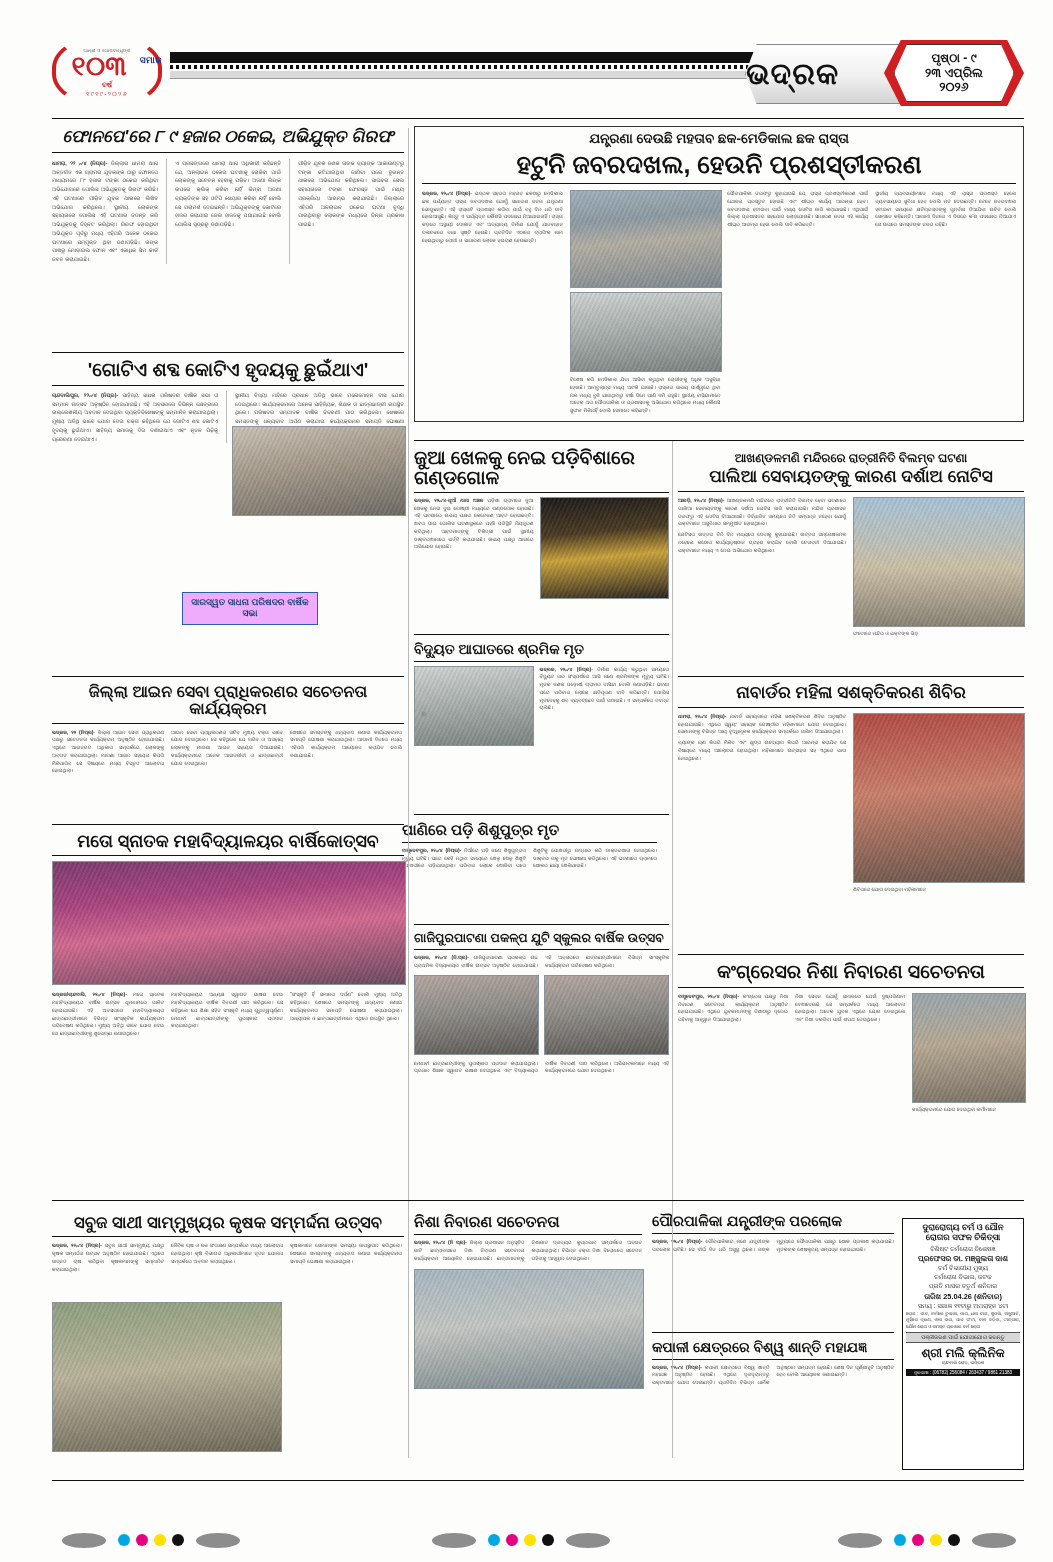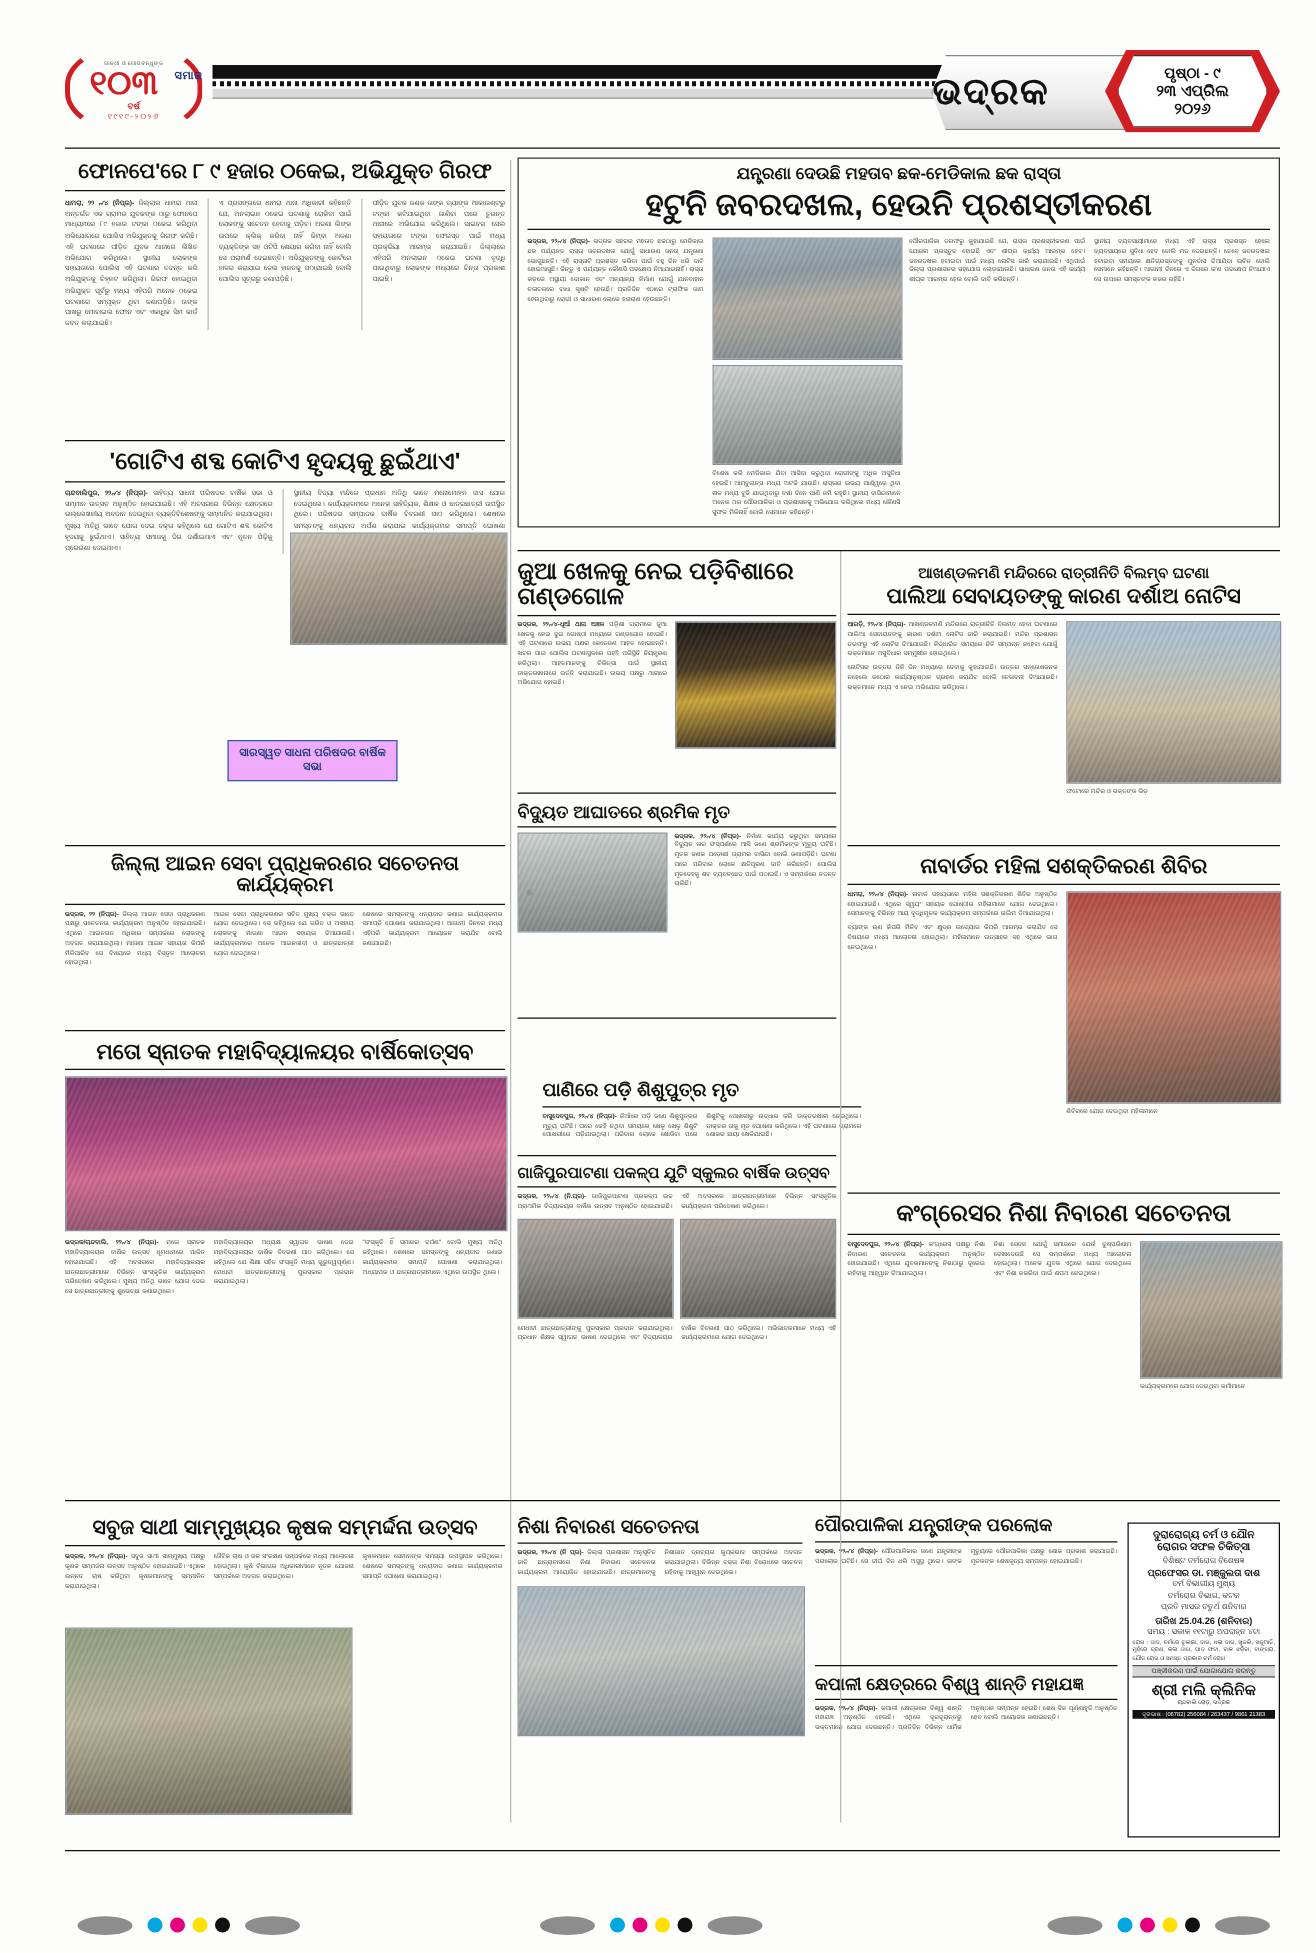--- a/index.html
+++ b/index.html
@@ -186,21 +186,21 @@
         <div class="l1">ପୃଷ୍ଠା - ୯</div>
         <div class="l2">୨୩ ଏପ୍ରିଲ</div>
         <div class="l3">୨୦୨୬</div>
       </div>
     </div>
   </div>
 
   <div class="hr-thin" style="left:52px;top:118px;width:972px;height:1px;"></div>
 
   <div style="position:absolute;left:52px;top:128px;width:352px;">
-    <div class="hl" style="font-size:17px;">ଫୋନପେ'ରେ ୮ ୯ ହଜାର ୦କେଇ, ଅଭିଯୁକ୍ତ ଗିରଫ</div>
+    <div class="hl" style="font-size:17px;font-style:italic;">ଫୋନପେ'ରେ ୮ ୯ ହଜାର ୦କେଇ, ଅଭିଯୁକ୍ତ ଗିରଫ</div>
     <div class="hr-thin" style="position:relative;margin-top:6px;height:1px;width:100%;"></div>
     <div style="display:flex;gap:8px;margin-top:6px;">
       <div style="width:108px;">
         <div class="body"><b>ଧାମରା, ୨୨ ୷୪ (ନିପ୍ର)-</b> <span>ଜିଲ୍ଲାର ଧାମରା ଥାନା ଅନ୍ତର୍ଗତ ଏକ ଗ୍ରାମର ଯୁବକଙ୍କ ଠାରୁ ଫୋନପେ ମାଧ୍ୟମରେ ୮୯ ହଜାର ଟଙ୍କା ଠକେଇ କରିଥିବା ଅଭିଯୋଗରେ ପୋଲିସ ଅଭିଯୁକ୍ତକୁ ଗିରଫ କରିଛି। ଏହି ଘଟଣାରେ ପୀଡ଼ିତ ଯୁବକ ଥାନାରେ ଲିଖିତ ଅଭିଯୋଗ କରିଥିଲେ। ସ୍ଥାନୀୟ ଲୋକଙ୍କ ସହାୟତାରେ ପୋଲିସ ଏହି ଘଟଣାର ତଦନ୍ତ କରି ଅଭିଯୁକ୍ତକୁ ଚିହ୍ନଟ କରିଥିଲା। ଗିରଫ ହୋଇଥିବା ଅଭିଯୁକ୍ତ ପୂର୍ବରୁ ମଧ୍ୟ ଏହିପରି ଅନେକ ଠକେଇ ଘଟଣାରେ ସମ୍ପୃକ୍ତ ଥିବା ଜଣାପଡ଼ିଛି। ତାଙ୍କ ପାଖରୁ ମୋବାଇଲ ଫୋନ ଏବଂ ଏକାଧିକ ସିମ କାର୍ଡ ଜବତ କରାଯାଇଛି।</span></div>
       </div>
       <div style="width:1px;background:#bbb;"></div>
       <div style="width:108px;">
         <div class="body">ଏ ପ୍ରସଙ୍ଗରେ ଧାମରା ଥାନା ଅଧିକାରୀ କହିଛନ୍ତି ଯେ, ଅନଲାଇନ ଠକେଇ ଘଟଣାକୁ ରୋକିବା ପାଇଁ ଲୋକଙ୍କୁ ସଚେତନ ହେବାକୁ ପଡ଼ିବ। ଅଜଣା ଲିଙ୍କ ଉପରେ କ୍ଲିକ୍ କରିବା ନାହିଁ କିମ୍ବା ଅଜଣା ବ୍ୟକ୍ତିଙ୍କ ସହ ଓଟିପି ଶେୟାର କରିବା ନାହିଁ ବୋଲି ସେ ପରାମର୍ଶ ଦେଇଛନ୍ତି। ଅଭିଯୁକ୍ତଙ୍କୁ କୋର୍ଟରେ ହାଜର କରାଯାଇ ଜେଲ ହାଜତକୁ ପଠାଯାଇଛି ବୋଲି ପୋଲିସ ସୂତ୍ରରୁ ଜଣାପଡ଼ିଛି।</div>
       </div>
       <div style="width:1px;background:#bbb;"></div>
@@ -264,21 +264,21 @@
     <div class="hl" style="font-size:14px;text-align:left;">ବିଦ୍ୟୁତ ଆଘାତରେ ଶ୍ରମିକ ମୃତ</div>
     <div class="hr-thin" style="position:relative;margin-top:4px;height:1px;width:100%;"></div>
     <div style="display:flex;gap:6px;margin-top:4px;">
       <div class="photo med" style="width:118px;height:78px;"></div>
       <div style="width:130px;">
         <div class="body tiny"><b>ଭଦ୍ରକ, ୨୨୷୪ (ନିପ୍ର)-</b> <span>ନିର୍ମାଣ କାର୍ଯ୍ୟ କରୁଥିବା ସମୟରେ ବିଦ୍ୟୁତ ତାର ସଂସ୍ପର୍ଶରେ ଆସି ଜଣେ ଶ୍ରମିକଙ୍କ ମୃତ୍ୟୁ ଘଟିଛି। ମୃତକ ଜଣକ ପଡ଼ୋଶୀ ଗ୍ରାମର ବାସିନ୍ଦା ବୋଲି ଜଣାପଡ଼ିଛି। ଘଟଣା ପରେ ପରିବାର ଲୋକେ କ୍ଷତିପୂରଣ ଦାବି କରିଛନ୍ତି। ପୋଲିସ ମୃତଦେହକୁ ଶବ ବ୍ୟବଚ୍ଛେଦ ପାଇଁ ପଠାଇଛି। ଏ ସମ୍ପର୍କରେ ତଦନ୍ତ ଚାଲିଛି।</span></div>
       </div>
     </div>
   </div>
 
-  <div style="position:absolute;left:434px;top:822px;width:255px;margin-top:43px;">
+  <div style="position:absolute;left:402px;top:822px;width:255px;">
     <div class="hl" style="font-size:15px;text-align:left;">ପାଣିରେ ପଡ଼ି ଶିଶୁପୁତ୍ର ମୃତ</div>
     <div class="hr-thin" style="position:relative;margin-top:4px;height:1px;width:100%;"></div>
     <div class="body tiny" style="margin-top:4px;column-count:2;column-gap:7px;"><b>ବାସୁଦେବପୁର, ୨୨୷୪ (ନିପ୍ର)-</b> <span>ନିଆଁରେ ପଡ଼ି ଜଣେ ଶିଶୁପୁତ୍ରର ମୃତ୍ୟୁ ଘଟିଛି। ଘରେ କେହି ନଥିବା ସମୟରେ ଖେଳୁ ଖେଳୁ ଶିଶୁଟି ପୋଖରୀରେ ପଡ଼ିଯାଇଥିଲା। ପରିବାର ଲୋକେ ଖୋଜିବା ପରେ ଶିଶୁଟିକୁ ପୋଖରୀରୁ ଉଦ୍ଧାର କରି ଡାକ୍ତରଖାନା ନେଇଥିଲେ। ଡାକ୍ତର ତାକୁ ମୃତ ଘୋଷଣା କରିଥିଲେ। ଏହି ଘଟଣାରେ ଗ୍ରାମରେ ଶୋକର ଛାୟା ଖେଳିଯାଇଛି।</span></div>
   </div>
 
   <div style="position:absolute;left:414px;top:932px;width:255px;">
     <div class="hl" style="font-size:12.5px;text-align:left;">ଗାଜିପୁରପାଟଣା ପକଳ୍ପ ଯୁଟି ସ୍କୁଲର ବାର୍ଷିକ ଉତ୍ସବ</div>
     <div class="hr-thin" style="position:relative;margin-top:4px;height:1px;width:100%;"></div>
     <div class="body tiny" style="margin-top:4px;column-count:2;column-gap:7px;"><b>ଭଦ୍ରକ, ୨୨୷୪ (ନି.ପ୍ର)-</b> <span>ଗାଜିପୁରପାଟଣା ପ୍ରକଳ୍ପ ଉଚ୍ଚ ପ୍ରାଥମିକ ବିଦ୍ୟାଳୟର ବାର୍ଷିକ ଉତ୍ସବ ଅନୁଷ୍ଠିତ ହୋଇଯାଇଛି। ଏହି ଅବସରରେ ଛାତ୍ରଛାତ୍ରୀମାନେ ବିଭିନ୍ନ ସାଂସ୍କୃତିକ କାର୍ଯ୍ୟକ୍ରମ ପରିବେଷଣ କରିଥିଲେ।</span></div>
     <div style="display:flex;gap:5px;margin-top:5px;">

